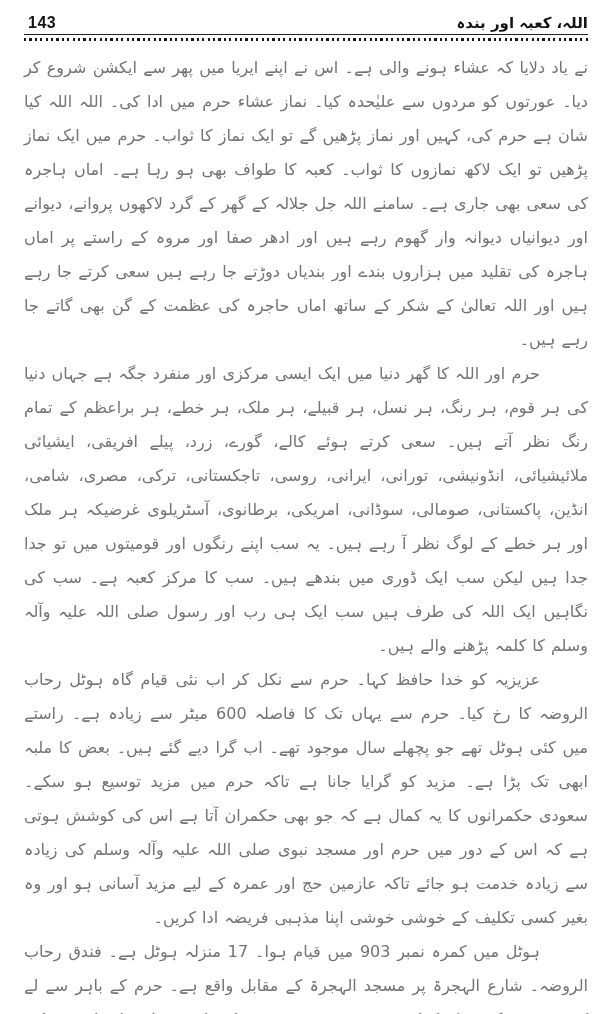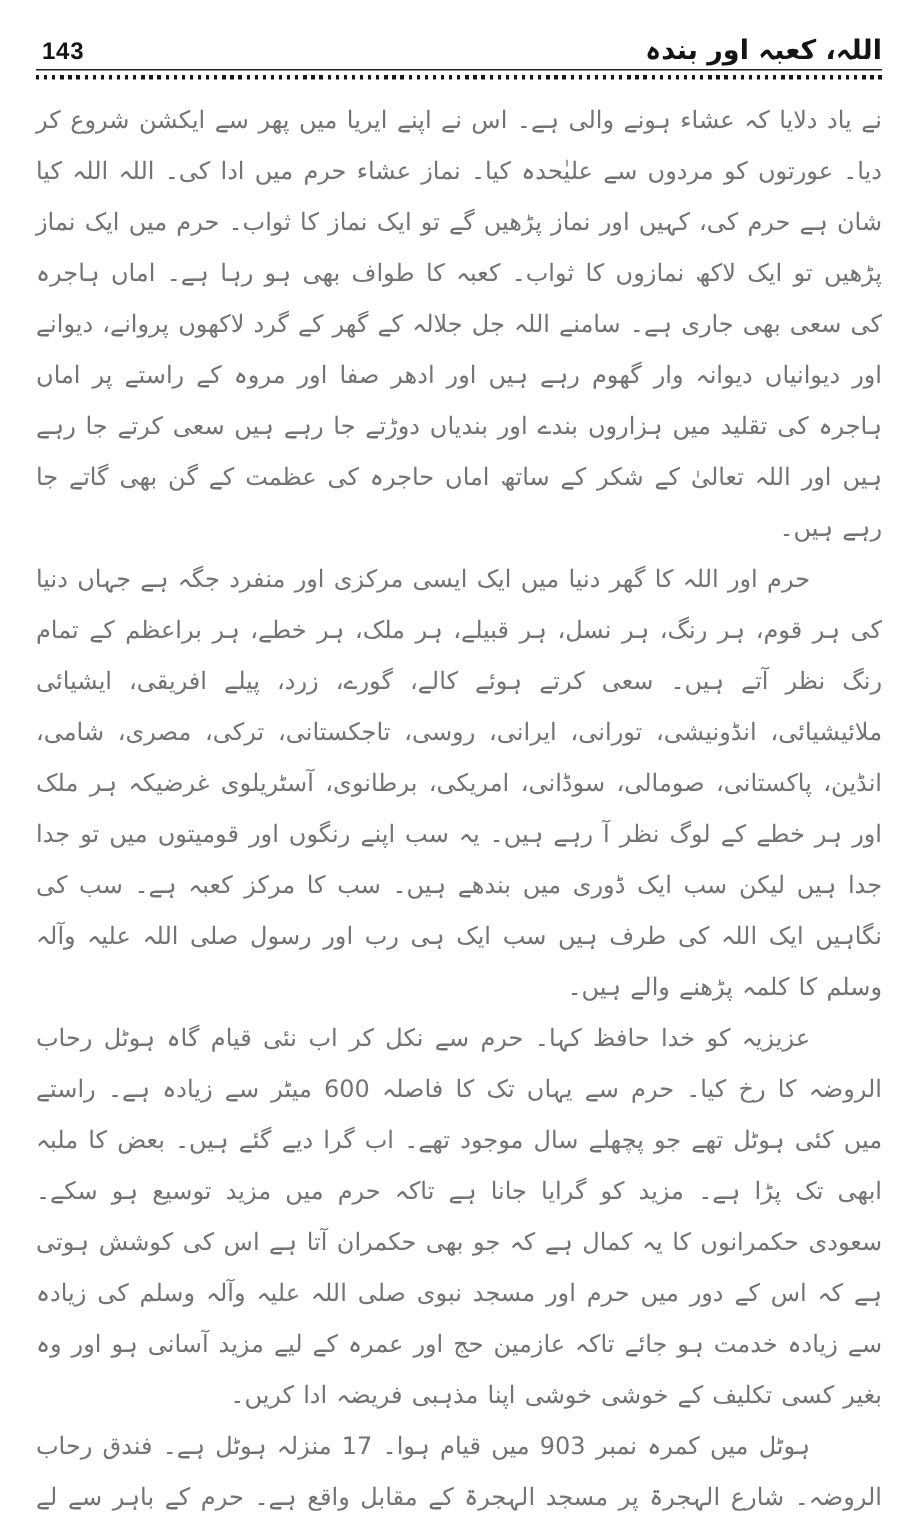--- a/index.html
+++ b/index.html
@@ -11,21 +11,21 @@
     width: 612px;
     height: 1014px;
     overflow: hidden;
     font-family: "DejaVu Sans", sans-serif;
     color: #111111;
   }
   .page {
     box-sizing: border-box;
     width: 612px;
     height: 1014px;
-    padding: 20px 24px 0 24px;
+    padding: 8px 24px 0 24px;
     background: #ffffff;
   }
   
   .page-header {
     display: flex;
     flex-direction: row;
     justify-content: space-between;
     align-items: flex-end;
     height: 24px;
   }
@@ -33,21 +33,21 @@
     font-family: "Liberation Sans", sans-serif;
     font-weight: 700;
     font-size: 16px;
     letter-spacing: 0.5px;
     color: #141414;
     padding-left: 4px;
   }
   .running-title {
     direction: rtl;
     font-weight: 700;
-    font-size: 18px;
+    font-size: 15px;
     color: #141414;
   }
   .rule-solid {
     height: 1px;
     background: #222222;
     margin-top: 2px;
   }
   .rule-dotted {
     height: 3px;
     margin-top: 3px;

